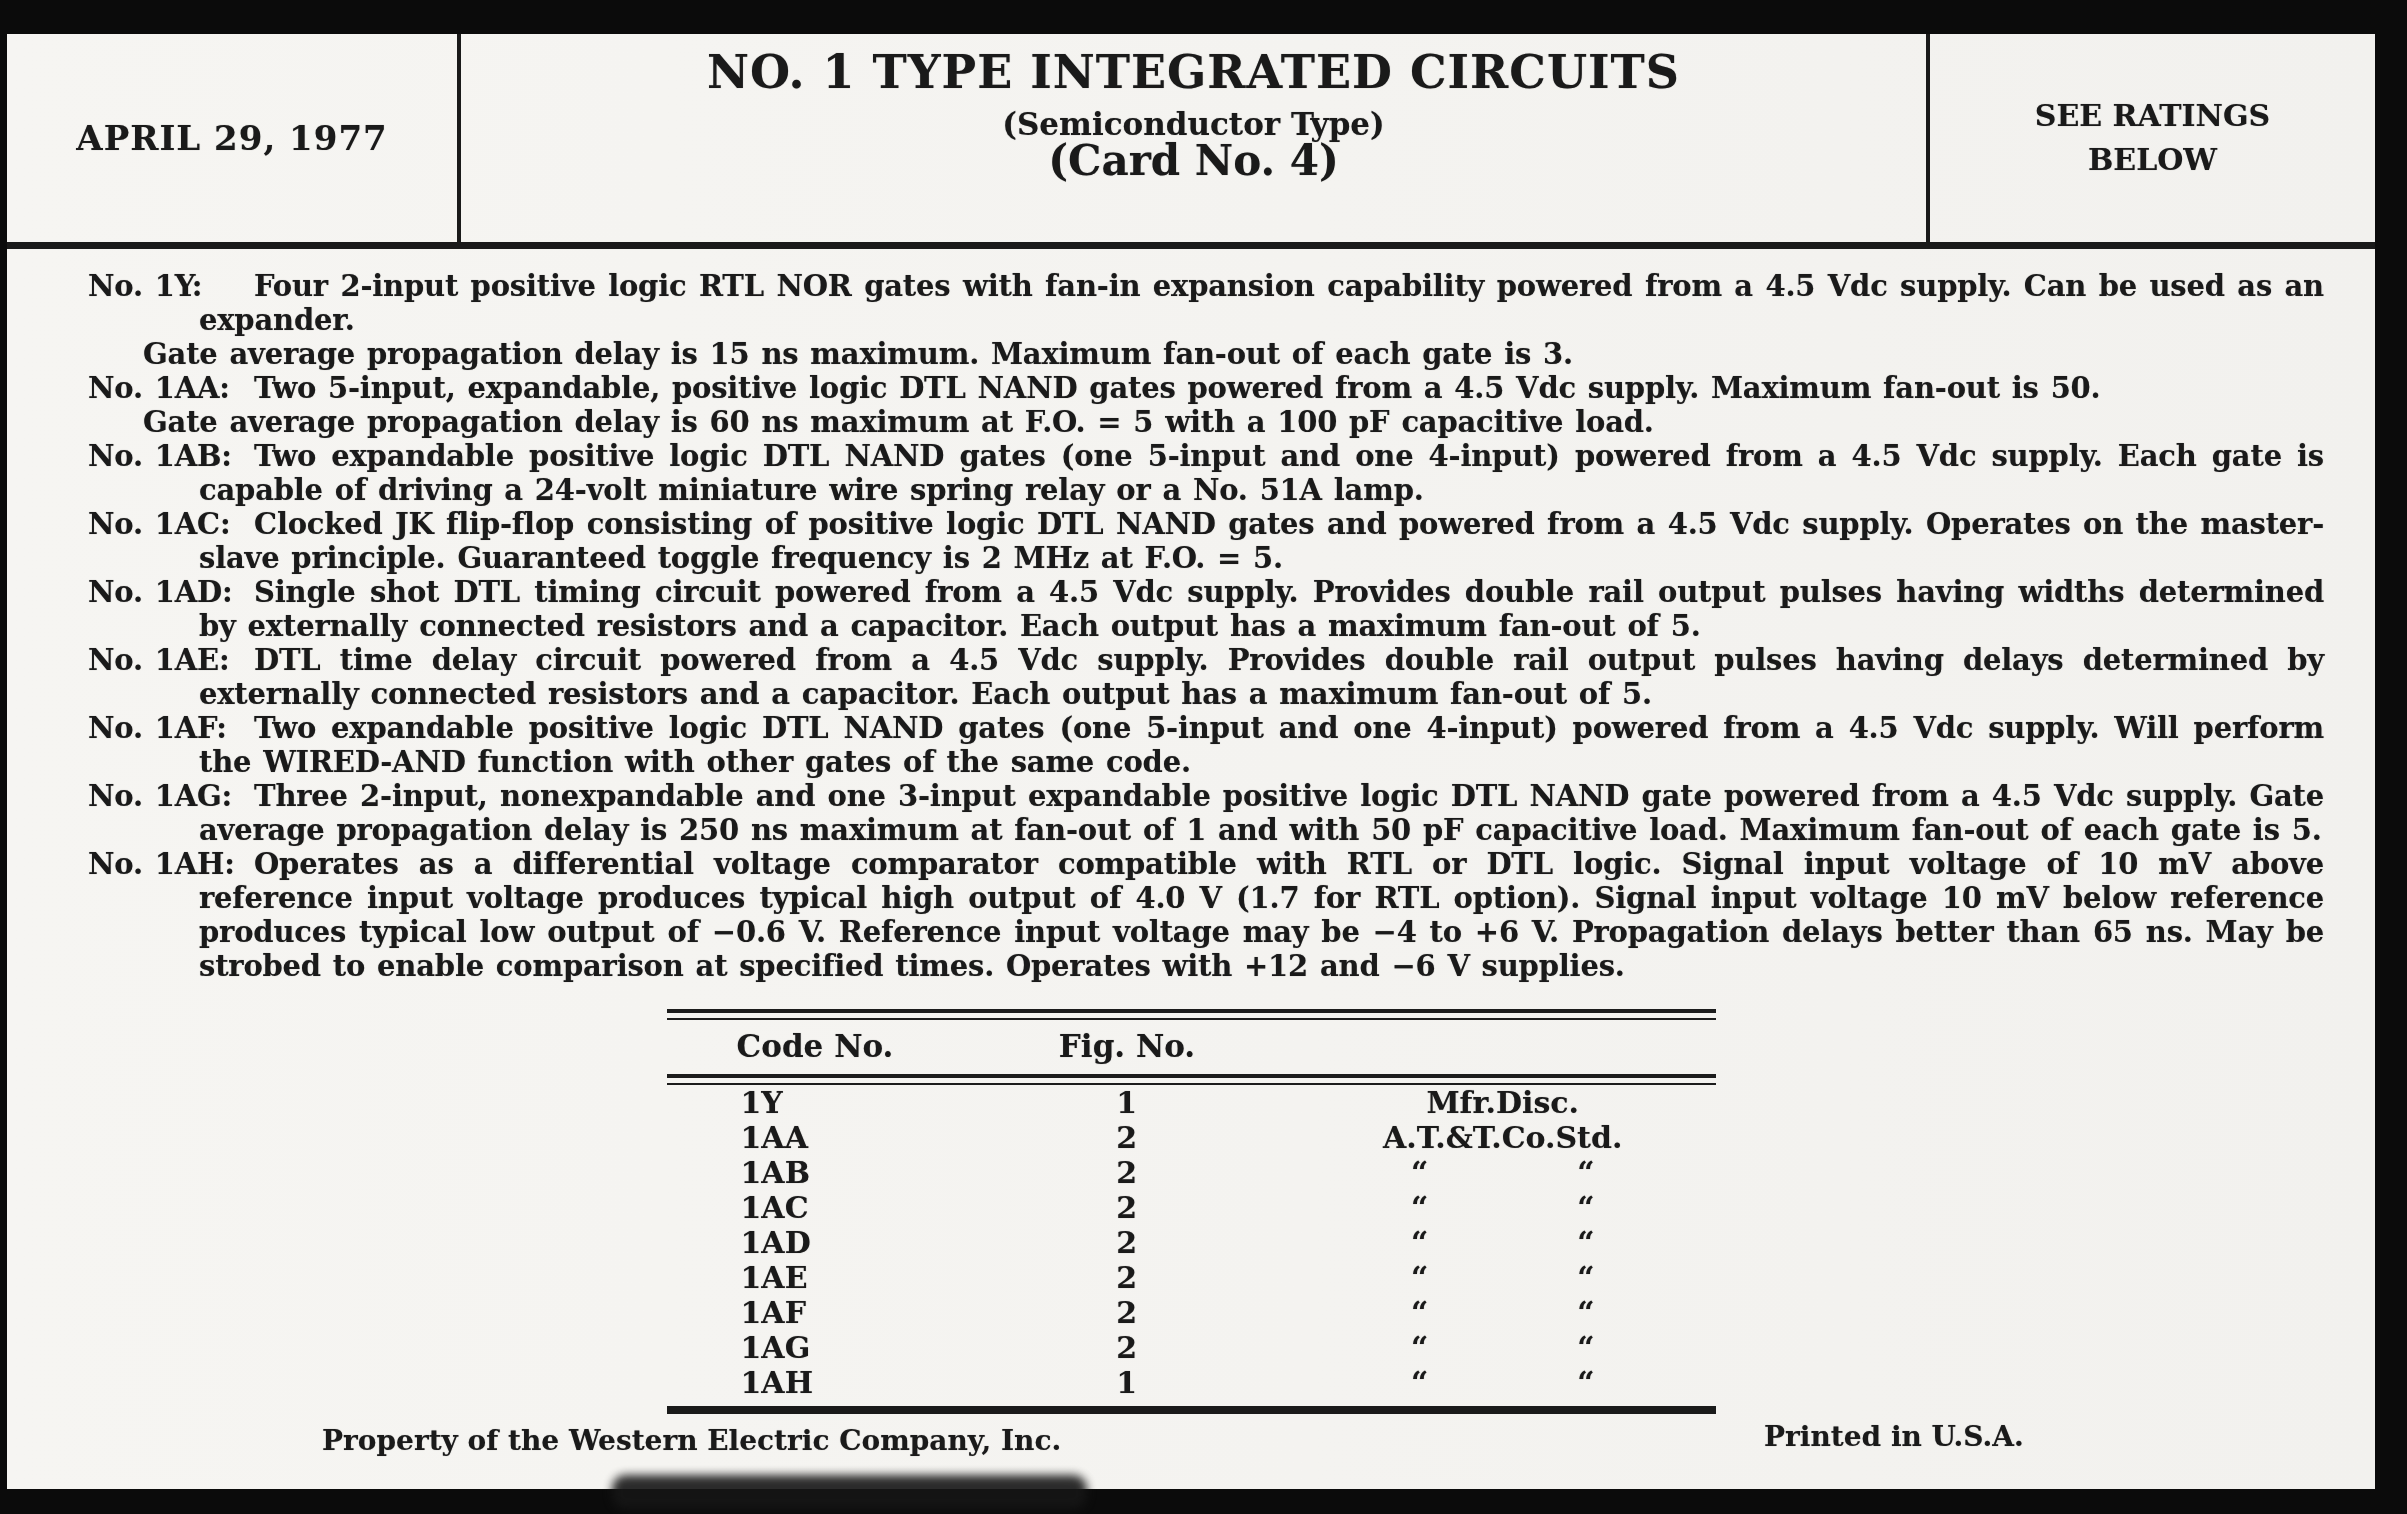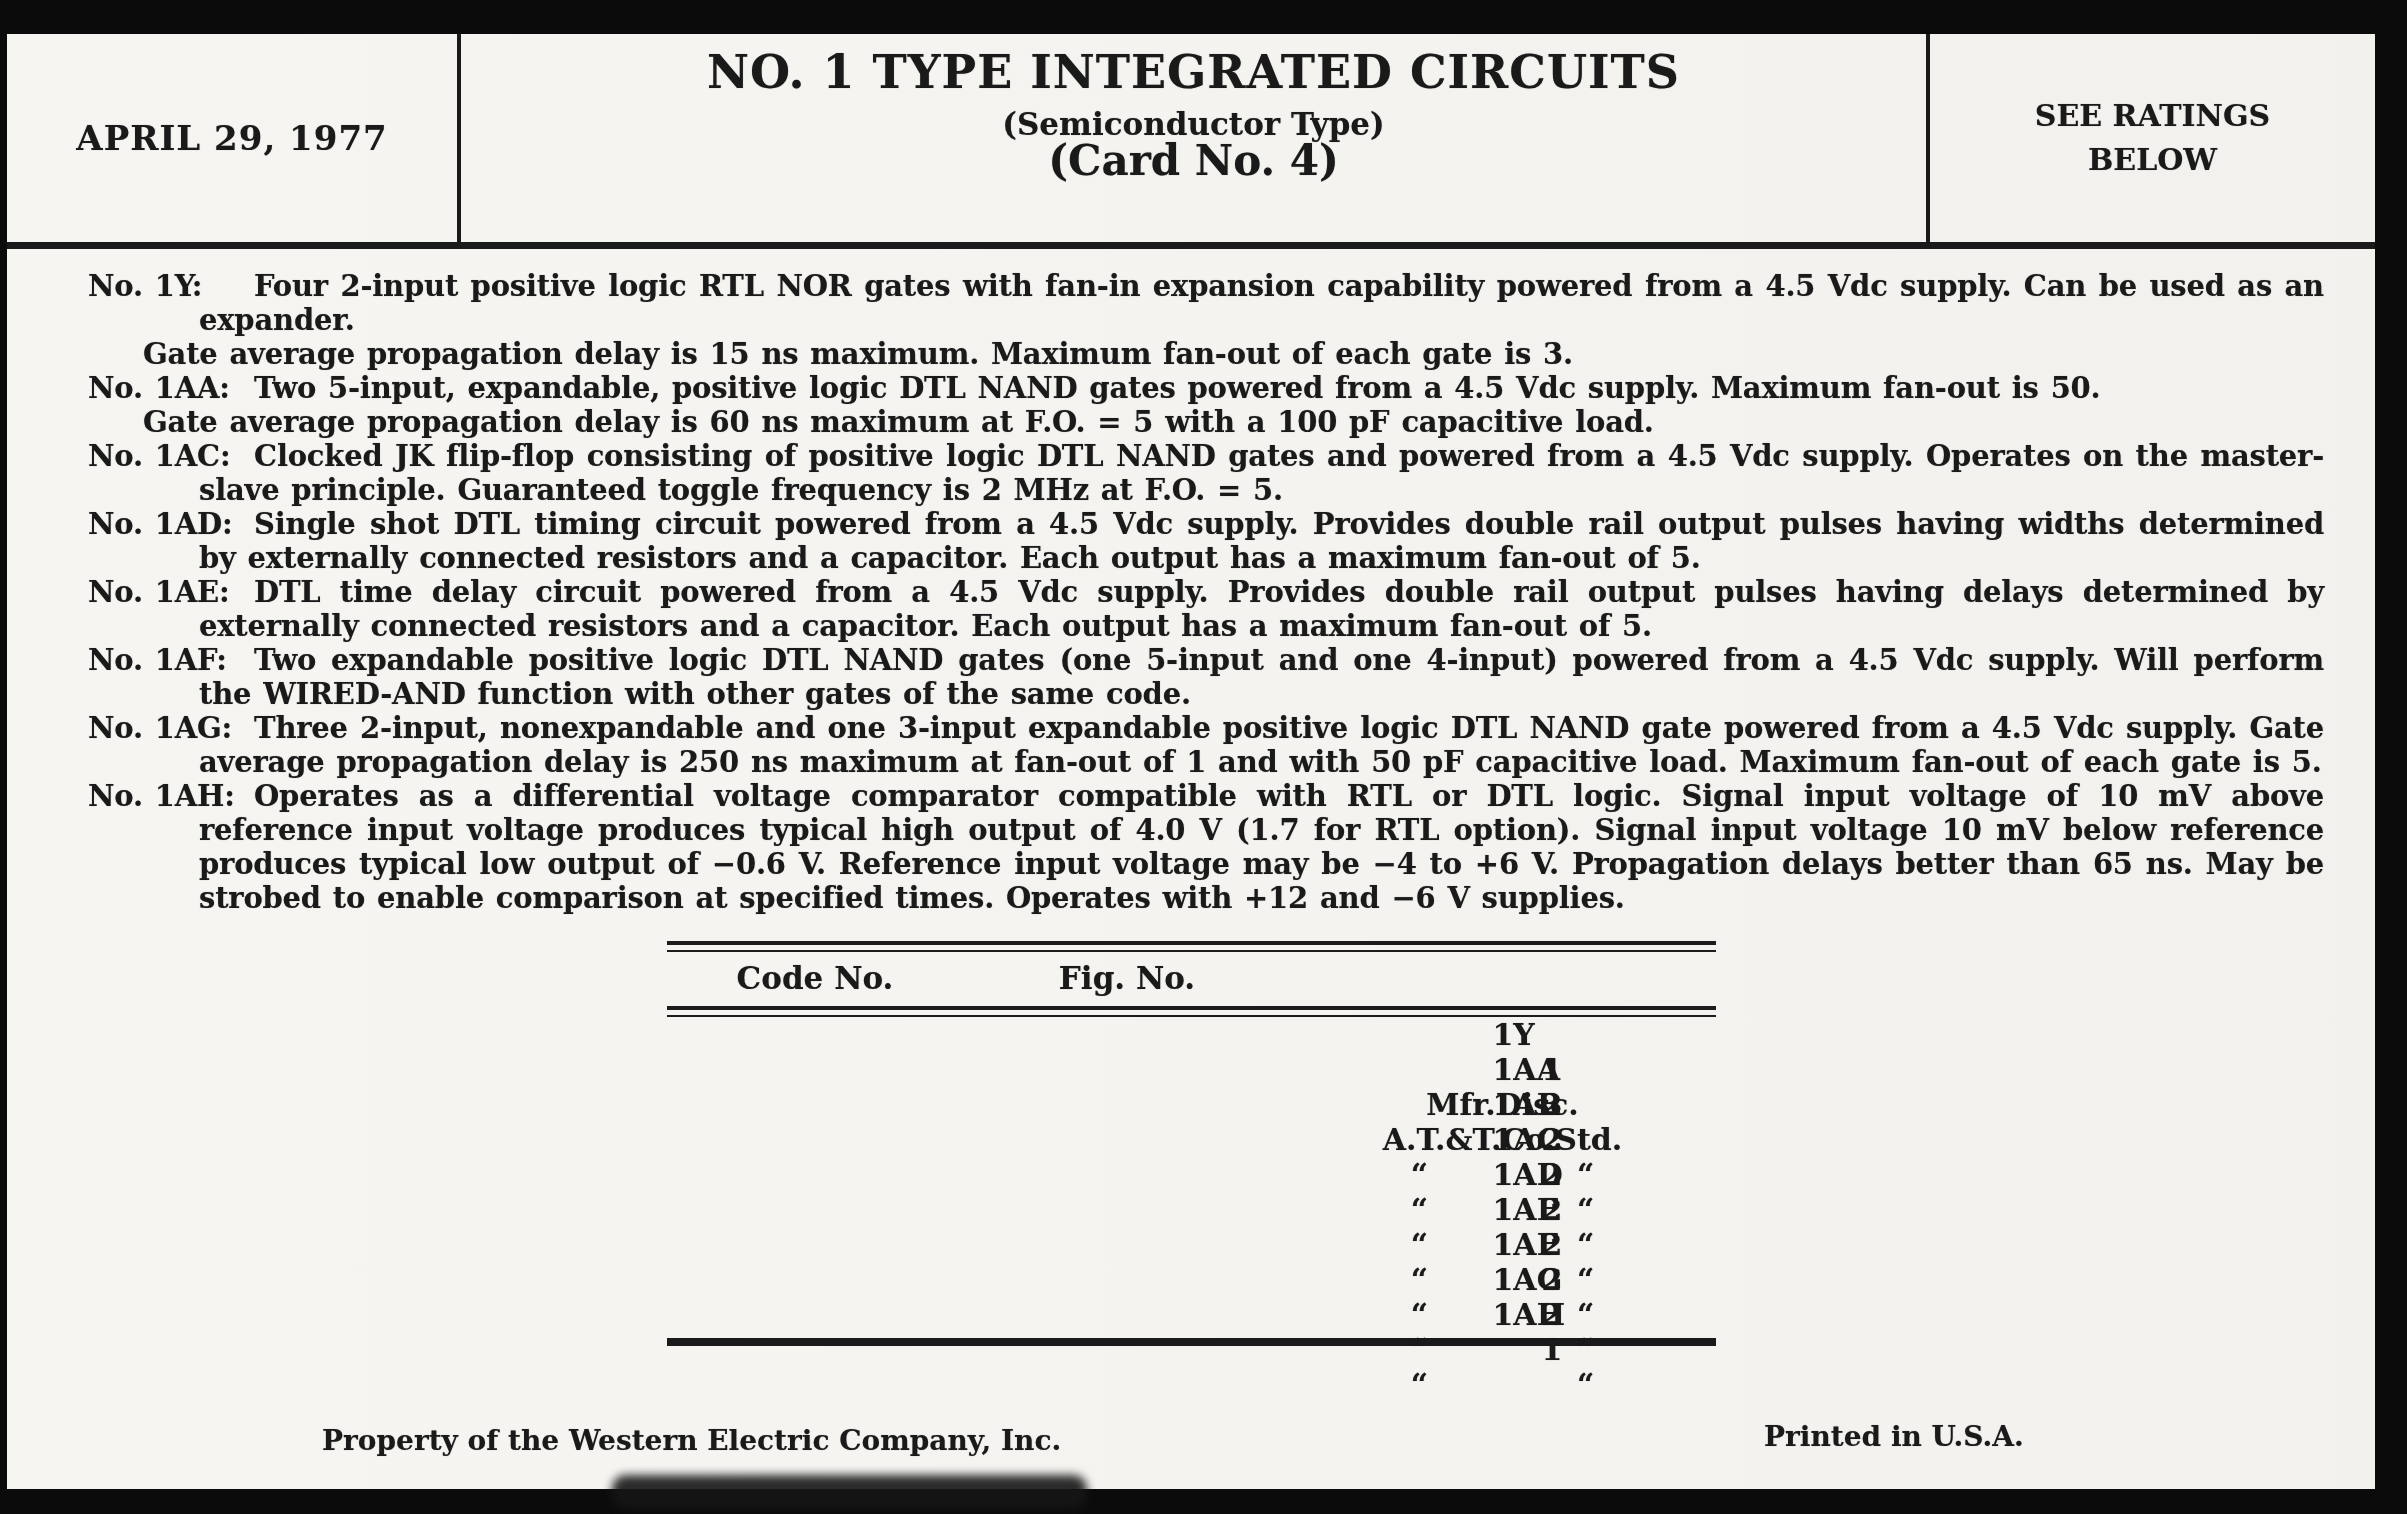--- a/index.html
+++ b/index.html
@@ -52,21 +52,21 @@
   .entry { margin:0; padding-left:111px; text-indent:-111px; text-align:justify; }
   .entry-label { display:inline-block; text-indent:0; width:166px; }
   .entry-note { margin:0 0 0 55px; text-align:justify; }
   
   .tbl { width:1049px; margin:26px auto 0; }
   .tbl-rule-double { height:5px; border-top:4px solid #1c1c1c; border-bottom:2px solid #1c1c1c; }
   .tbl-head { display:flex; font-size:31px; padding:8px 0 10px; }
   .c-code { width:297px; text-align:center; }
   .c-fig  { width:327px; text-align:center; }
   .c-rate { width:426px; text-align:center; }
-  .tbl-row { display:flex; height:35px; font-size:30px; align-items:flex-end;flex-direction:column; }
+  .tbl-row { display:flex; height:35px; font-size:30px; align-items:center; }
   .tbl-row .c-code { text-align:left; padding-left:74px; width:223px; }
   .ditto-pair { display:flex; justify-content:center; gap:149px; }
   .ditto-mark { font-size:30px; }
   
   .footer-prop, .footer-printed {
     position:absolute; font-size:28px; white-space:nowrap;
   }
   .footer-prop   { top:1390px; left:315px; }
   .footer-printed{ top:1386px; left:1757px; }
 </style>
@@ -89,20 +89,21 @@
     </div>
   </div>
 
   <div class="rule"></div>
 
   <div class="doc-body" id="entries">
       <p class="entry"><span class="entry-label">No. 1Y:</span><span>Four 2-input positive logic RTL NOR gates with fan-in expansion capability powered from a 4.5 Vdc supply. Can be used as an expander.</span></p>
       <p class="entry-note">Gate average propagation delay is 15 ns maximum.  Maximum fan-out of each gate is 3.</p>
       <p class="entry"><span class="entry-label">No. 1AA:</span><span>Two 5-input, expandable, positive logic DTL NAND gates powered from a 4.5 Vdc supply.  Maximum fan-out is 50.</span></p>
       <p class="entry-note">Gate average propagation delay is 60 ns maximum at F.O. = 5 with a 100 pF capacitive load.</p>
+      <p class="entry"><span class="entry-label">No. 1AB:</span><span>Two expandable positive logic DTL NAND gates (one 5-input and one 4-input) powered from a 4.5 Vdc supply.  Each gate is capable of driving a 24-volt miniature wire spring relay or a No. 51A lamp.</span></p>
       <p class="entry"><span class="entry-label">No. 1AC:</span><span>Clocked JK flip-flop consisting of positive logic DTL NAND gates and powered from a 4.5 Vdc supply.  Operates on the master-slave principle.  Guaranteed toggle frequency is 2 MHz at F.O. = 5.</span></p>
       <p class="entry"><span class="entry-label">No. 1AD:</span><span>Single shot DTL timing circuit powered from a 4.5 Vdc supply.  Provides double rail output pulses having widths determined by externally connected resistors and a capacitor.  Each output has a maximum fan-out of 5.</span></p>
       <p class="entry"><span class="entry-label">No. 1AE:</span><span>DTL time delay circuit powered from a 4.5 Vdc supply.  Provides double rail output pulses having delays determined by externally connected resistors and a capacitor.  Each output has a maximum fan-out of 5.</span></p>
       <p class="entry"><span class="entry-label">No. 1AF:</span><span>Two expandable positive logic DTL NAND gates (one 5-input and one 4-input) powered from a 4.5 Vdc supply.  Will perform the WIRED-AND function with other gates of the same code.</span></p>
       <p class="entry"><span class="entry-label">No. 1AG:</span><span>Three 2-input, nonexpandable and one 3-input expandable positive logic DTL NAND gate powered from a 4.5 Vdc supply.  Gate average propagation delay is 250 ns maximum at fan-out of 1 and with 50 pF capacitive load.  Maximum fan-out of each gate is 5.</span></p>
       <p class="entry"><span class="entry-label">No. 1AH:</span><span>Operates as a differential voltage comparator compatible with RTL or DTL logic.  Signal input voltage of 10 mV above reference input voltage produces typical high output of 4.0 V (1.7 for RTL option).  Signal input voltage 10 mV below reference produces typical low output of −0.6 V.  Reference input voltage may be −4 to +6 V.  Propagation delays better than 65 ns.  May be strobed to enable comparison at specified times.  Operates with +12 and −6 V supplies.</span></p>
     </div>
 
   <div class="tbl">
     <div class="tbl-rule-double"></div>

